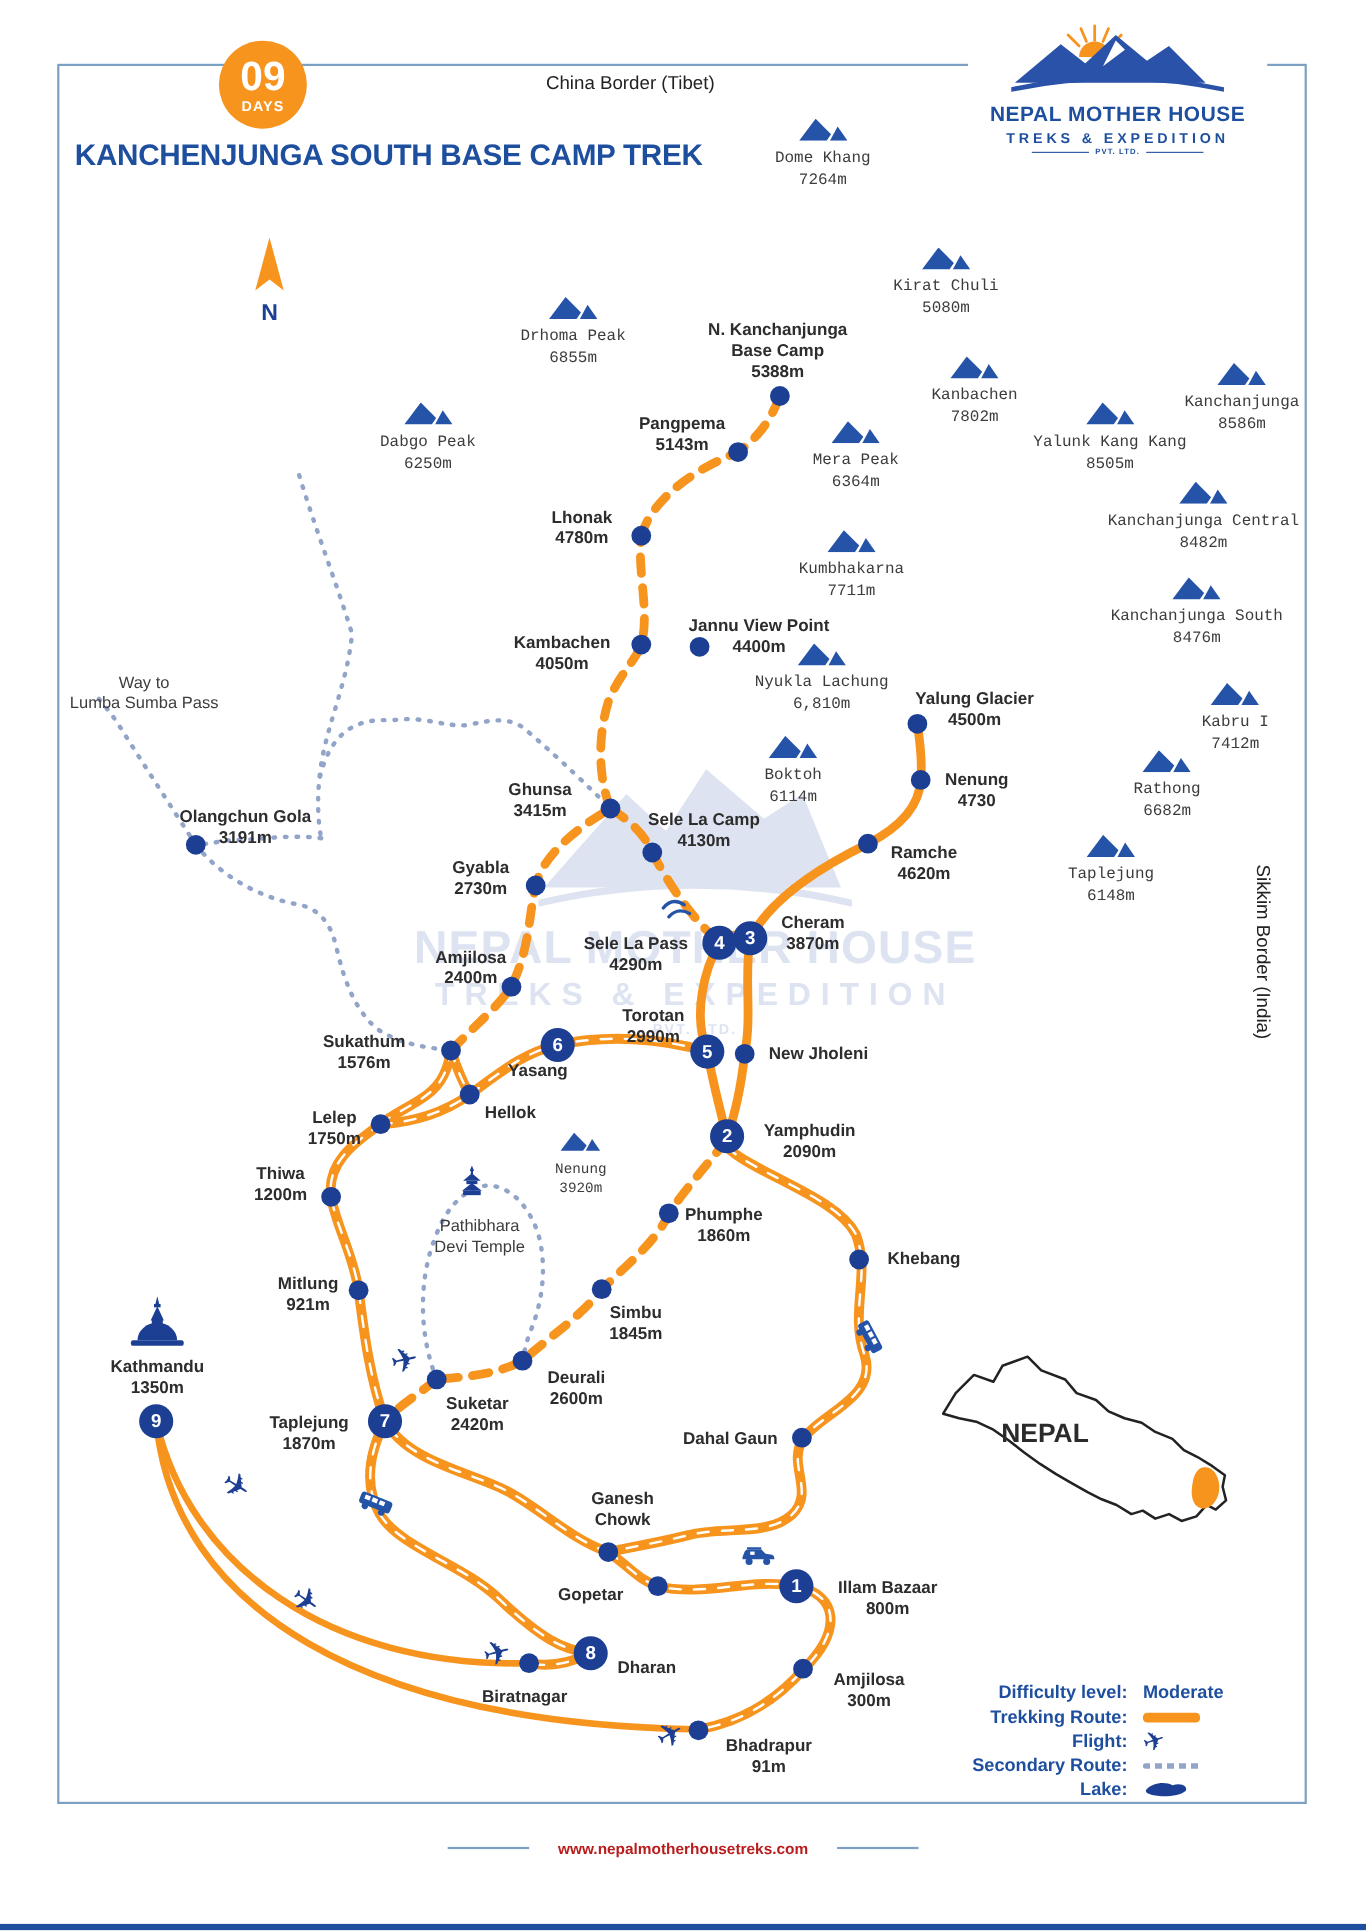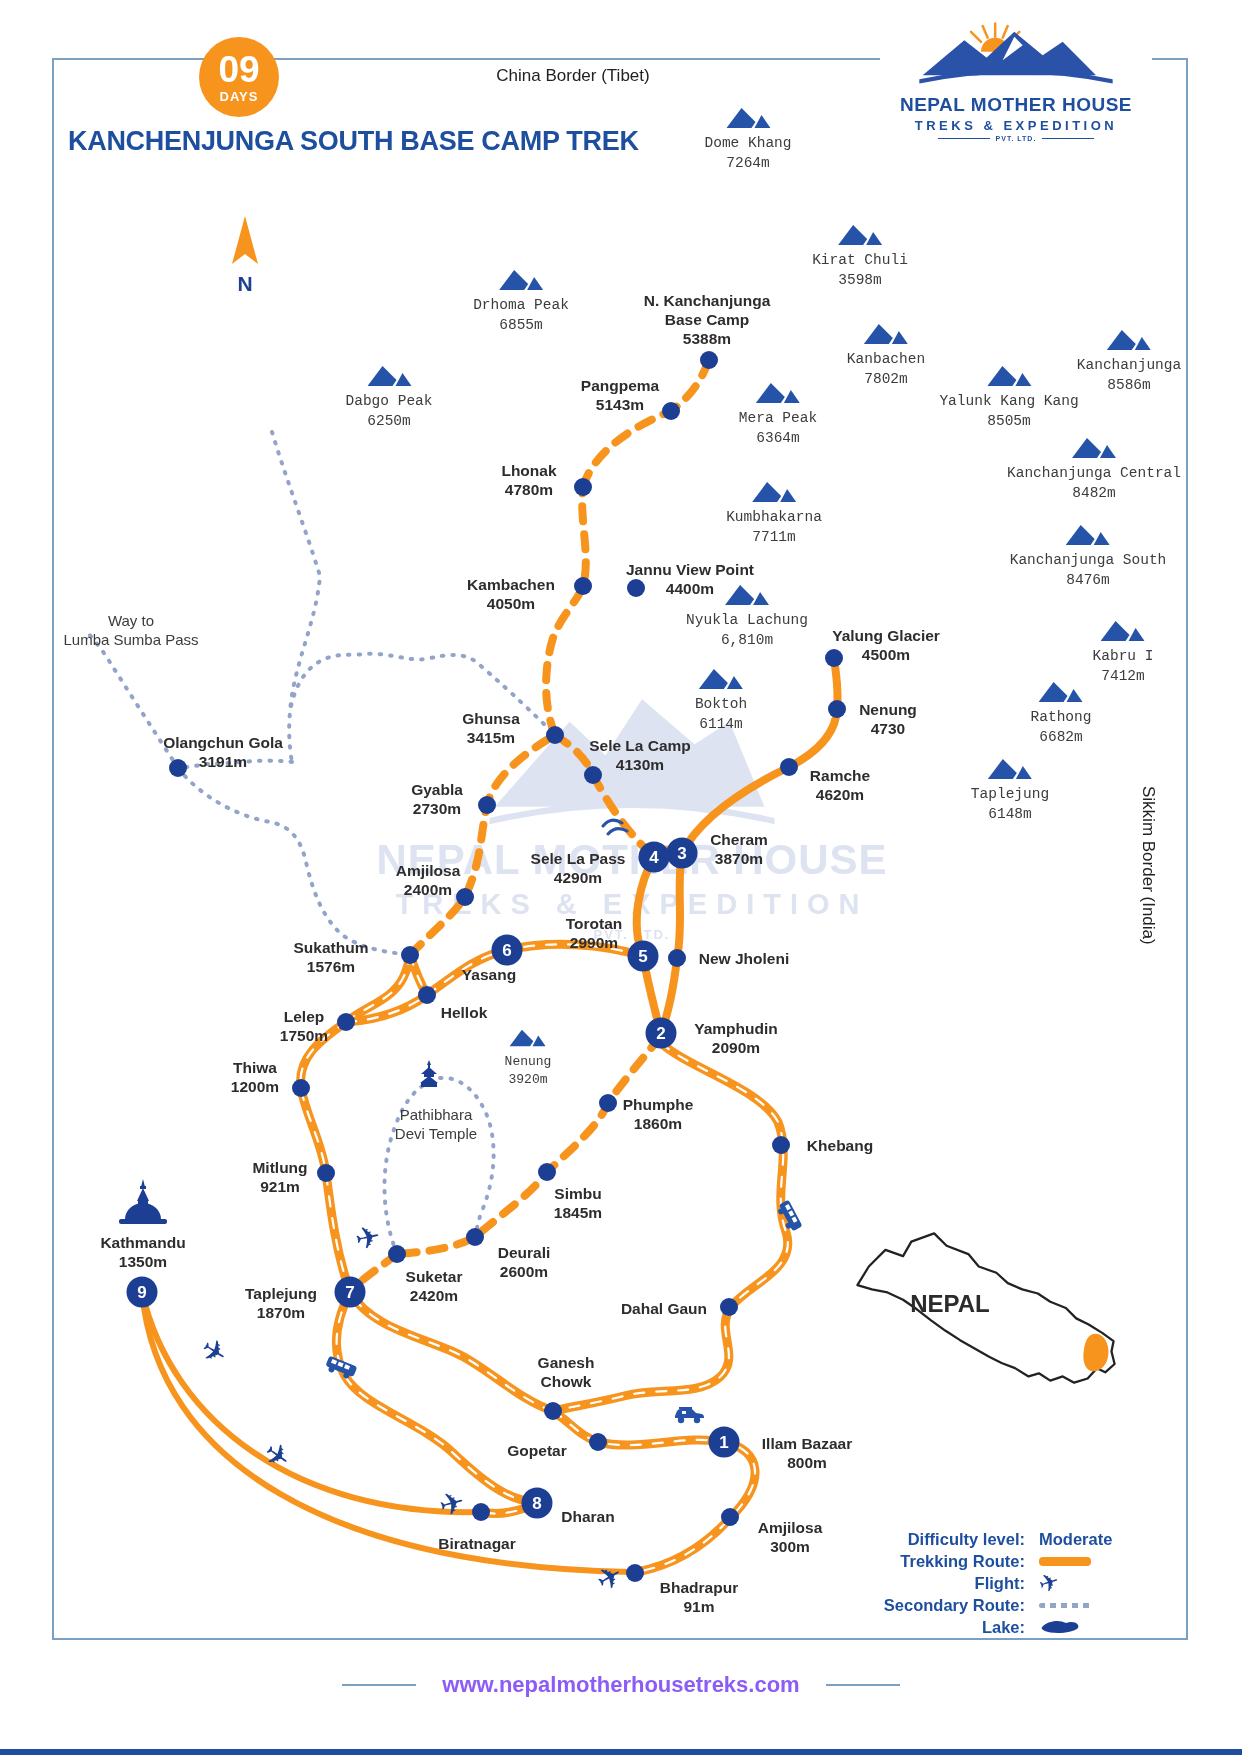--- a/index.html
+++ b/index.html
@@ -70,21 +70,21 @@
   .leg-val{margin-left:14px;display:flex;align-items:center;font-weight:bold;}
   .leg-bar{width:52px;height:9px;background:#F7941E;border-radius:4px;}
   .leg-dots{width:52px;height:5px;border-radius:3px;
             background:repeating-linear-gradient(90deg,#93A4C9 0 6px,transparent 6px 11px);}
   .leg-plane{color:#1C3F94;font-family:"DejaVu Sans",sans-serif;font-size:24px;
              transform:rotate(-18deg);line-height:1;}
   
   #website-row{position:absolute;left:0;top:1672px;width:100%;display:flex;align-items:center;
                justify-content:center;gap:26px;z-index:5;}
   #website-row .dash{width:74px;height:2px;background:#7CA0C4;}
-  #website{color:#8b5cf6;font-size:22px;font-weight:600;}
+  #website{color:#b91c1c;font-size:14px;font-weight:600;}
   #bottom-strip{position:absolute;left:0;bottom:0;width:100%;height:6px;background:#1E4F9F;z-index:5;}
 </style>
 </head>
 <body>
 
 <div id="page">
 
   <div id="frame"></div>
 
   <div id="watermark">
@@ -330,21 +330,21 @@
         <div>Kathmandu</div>
         <div>1350m</div>
       </div>
       <div class="peak" style="left: 748px; top: 108px;"><svg width="44" height="20" viewBox="0 0 44 20">
           <polygon points="0,20 15,0 29,14 25,20" fill="#2453A8"></polygon>
           <polygon points="28,20 35,7 44,20" fill="#2453A8"></polygon>
         </svg><div class="pname">Dome Khang</div><div class="pname">7264m</div></div>
       <div class="peak" style="left: 860px; top: 225px;"><svg width="44" height="20" viewBox="0 0 44 20">
           <polygon points="0,20 15,0 29,14 25,20" fill="#2453A8"></polygon>
           <polygon points="28,20 35,7 44,20" fill="#2453A8"></polygon>
-        </svg><div class="pname">Kirat Chuli</div><div class="pname">3598m</div></div>
+        </svg><div class="pname">Kirat Chuli</div><div class="pname">5080m</div></div>
       <div class="peak" style="left: 886px; top: 324px;"><svg width="44" height="20" viewBox="0 0 44 20">
           <polygon points="0,20 15,0 29,14 25,20" fill="#2453A8"></polygon>
           <polygon points="28,20 35,7 44,20" fill="#2453A8"></polygon>
         </svg><div class="pname">Kanbachen</div><div class="pname">7802m</div></div>
       <div class="peak" style="left: 1129px; top: 330px;"><svg width="44" height="20" viewBox="0 0 44 20">
           <polygon points="0,20 15,0 29,14 25,20" fill="#2453A8"></polygon>
           <polygon points="28,20 35,7 44,20" fill="#2453A8"></polygon>
         </svg><div class="pname">Kanchanjunga</div><div class="pname">8586m</div></div>
       <div class="peak" style="left: 1009px; top: 366px;"><svg width="44" height="20" viewBox="0 0 44 20">
           <polygon points="0,20 15,0 29,14 25,20" fill="#2453A8"></polygon>

